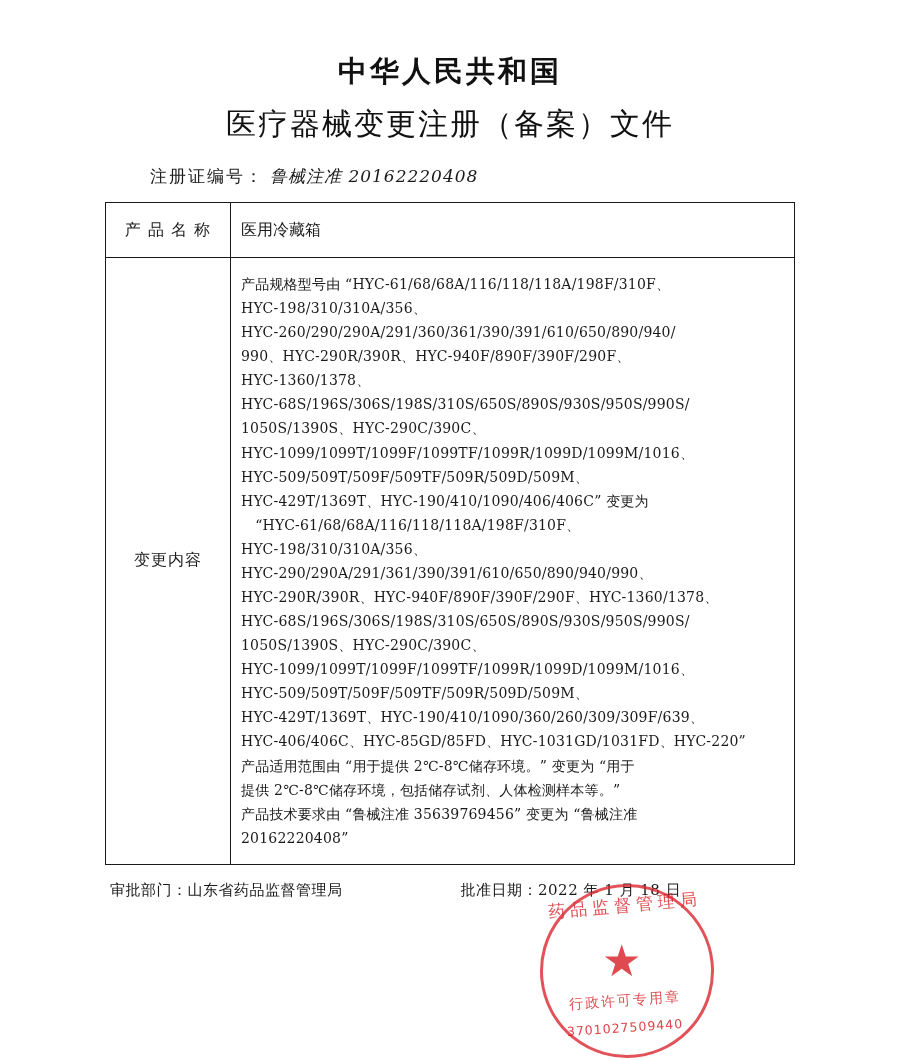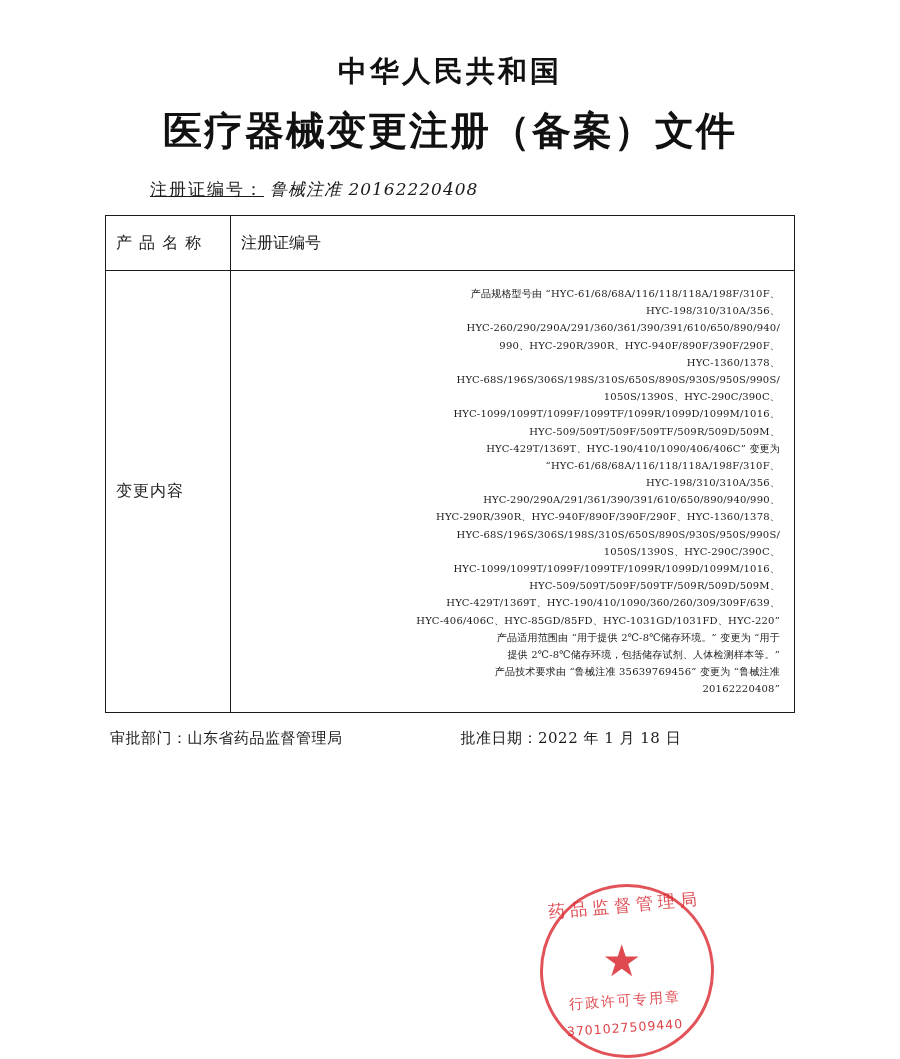--- a/index.html
+++ b/index.html
@@ -26,71 +26,71 @@
     padding-top: 52px;
   }
   .title-line1 {
     font-size: 29px;
     letter-spacing: 3px;
     font-weight: 700;
     font-family: "DejaVu Serif", serif;
     color: #111;
   }
   .title-line2 {
-    font-size: 39px;
+    font-size: 30px;
     letter-spacing: 2px;
-    font-weight: 700;
+    font-weight: 400;
     font-family: "DejaVu Serif", serif;
     color: #111;
     margin-top: 12px;
   }
   .reg-no {
     margin-top: 20px;
     padding-left: 150px;
     font-size: 17px;
     letter-spacing: 1px;
     font-family: "DejaVu Serif", serif;
   }
-  .reg-no .label { letter-spacing: 2px; text-decoration: underline; }
+  .reg-no .label { letter-spacing: 2px; }
   .reg-no .value { margin-left: 6px; font-style: italic; }
 
   table.doc-table {
     border-collapse: collapse;
     width: 690px;
     margin: 14px auto 0 auto;
     table-layout: fixed;
   }
   table.doc-table td {
     border: 1px solid #1a1a1a;
     vertical-align: middle;
     padding: 8px 10px;
     font-size: 16px;
     font-family: "DejaVu Serif", serif;
   }
   td.label-cell {
     width: 104px;
+    text-align: center;
     letter-spacing: 1px;
     vertical-align: middle;
   }
   td.label-cell.spaced {
     letter-spacing: 6px;
     padding-left: 14px;
   }
   td.value-cell {
     padding-left: 14px;
   }
   .row-product td { height: 38px; }
   .row-note td { height: 40px; }
 
   .change-body {
     line-height: 1.72;
-    font-size: 10px;
+    font-size: 14px;
     letter-spacing: 0.2px;
     padding: 6px 4px 6px 0;
-    text-align: right;
   }
   .change-body .ln { white-space: pre-wrap; }
 
   .footer {
     position: relative;
     margin-top: 16px;
     padding-left: 110px;
     font-size: 15px;
     font-family: "DejaVu Serif", serif;
   }
@@ -174,21 +174,21 @@
   </div>
 
   <div class="reg-no">
     <span class="label">注册证编号：</span><span class="value">鲁械注准 20162220408</span>
   </div>
 
   <table class="doc-table">
     <tbody>
         <tr class="row-product">
       <td class="label-cell">产 品 名 称</td>
-      <td class="value-cell">注册证编号</td>
+      <td class="value-cell">医用冷藏箱</td>
     </tr>
     <tr class="row-change">
       <td class="label-cell">变更内容</td>
       <td class="value-cell">
         <div class="change-body">
               <div class="ln">产品规格型号由 “HYC-61/68/68A/116/118/118A/198F/310F、</div>
               <div class="ln">HYC-198/310/310A/356、</div>
               <div class="ln">HYC-260/290/290A/291/360/361/390/391/610/650/890/940/</div>
               <div class="ln">990、HYC-290R/390R、HYC-940F/890F/390F/290F、</div>
               <div class="ln">HYC-1360/1378、</div>

